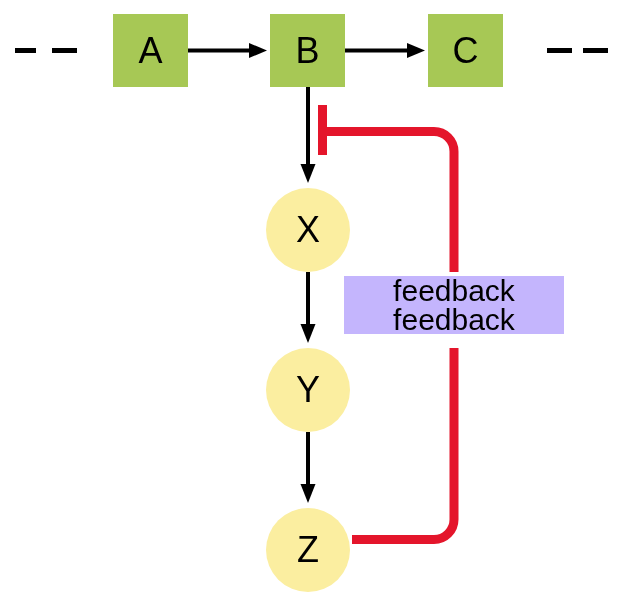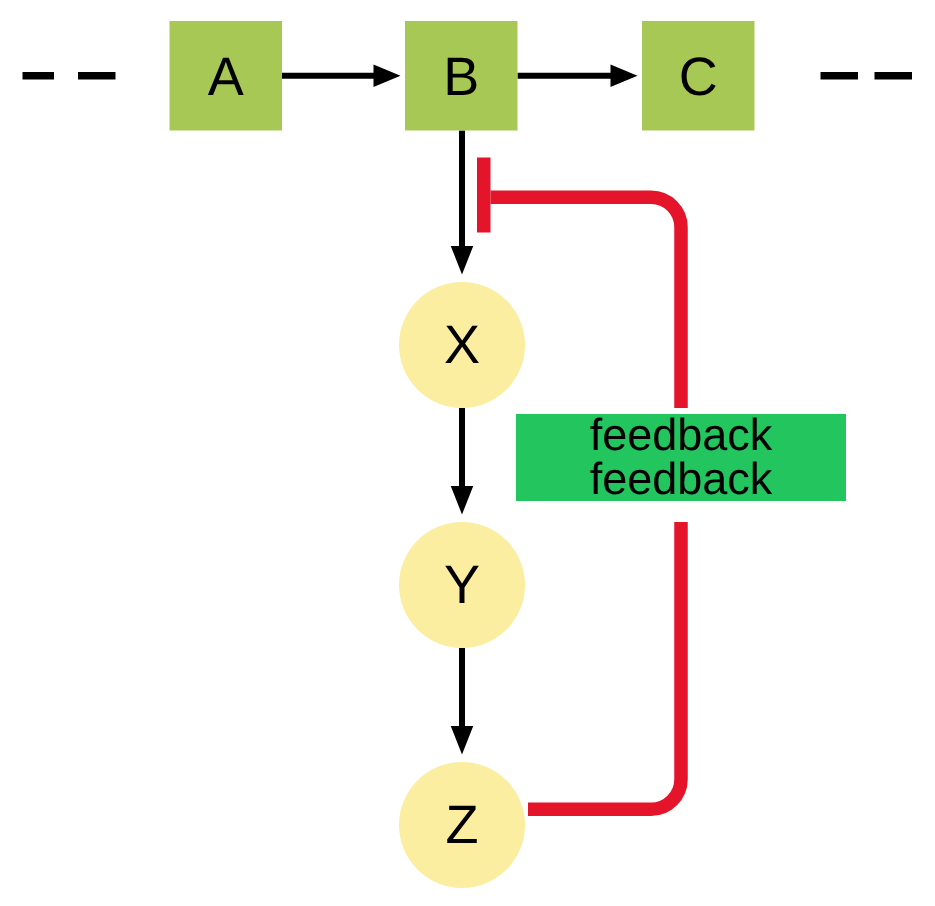--- a/index.html
+++ b/index.html
@@ -50,21 +50,21 @@
   .node-z { left: 266px; top: 508px; }
   .annotation {
     position: absolute;
     left: 344px;
     top: 276px;
     width: 220px;
     text-align: center;
     font-size: 30px;
     line-height: 29px;
     color: #000000;
-    background: #22c55e;
+    background: #c4b5fd;
   }
   .dash { fill: var(--line-black, #000000); }
   .arrow-shaft {
     stroke: var(--line-black, #000000);
     stroke-width: 4;
   }
   .arrow-head { fill: var(--line-black, #000000); }
   .inhibitor-bar { fill: var(--inhibitor-red, #e4152b); }
   .inhibitor-path {
     stroke: var(--inhibitor-red, #e4152b);

